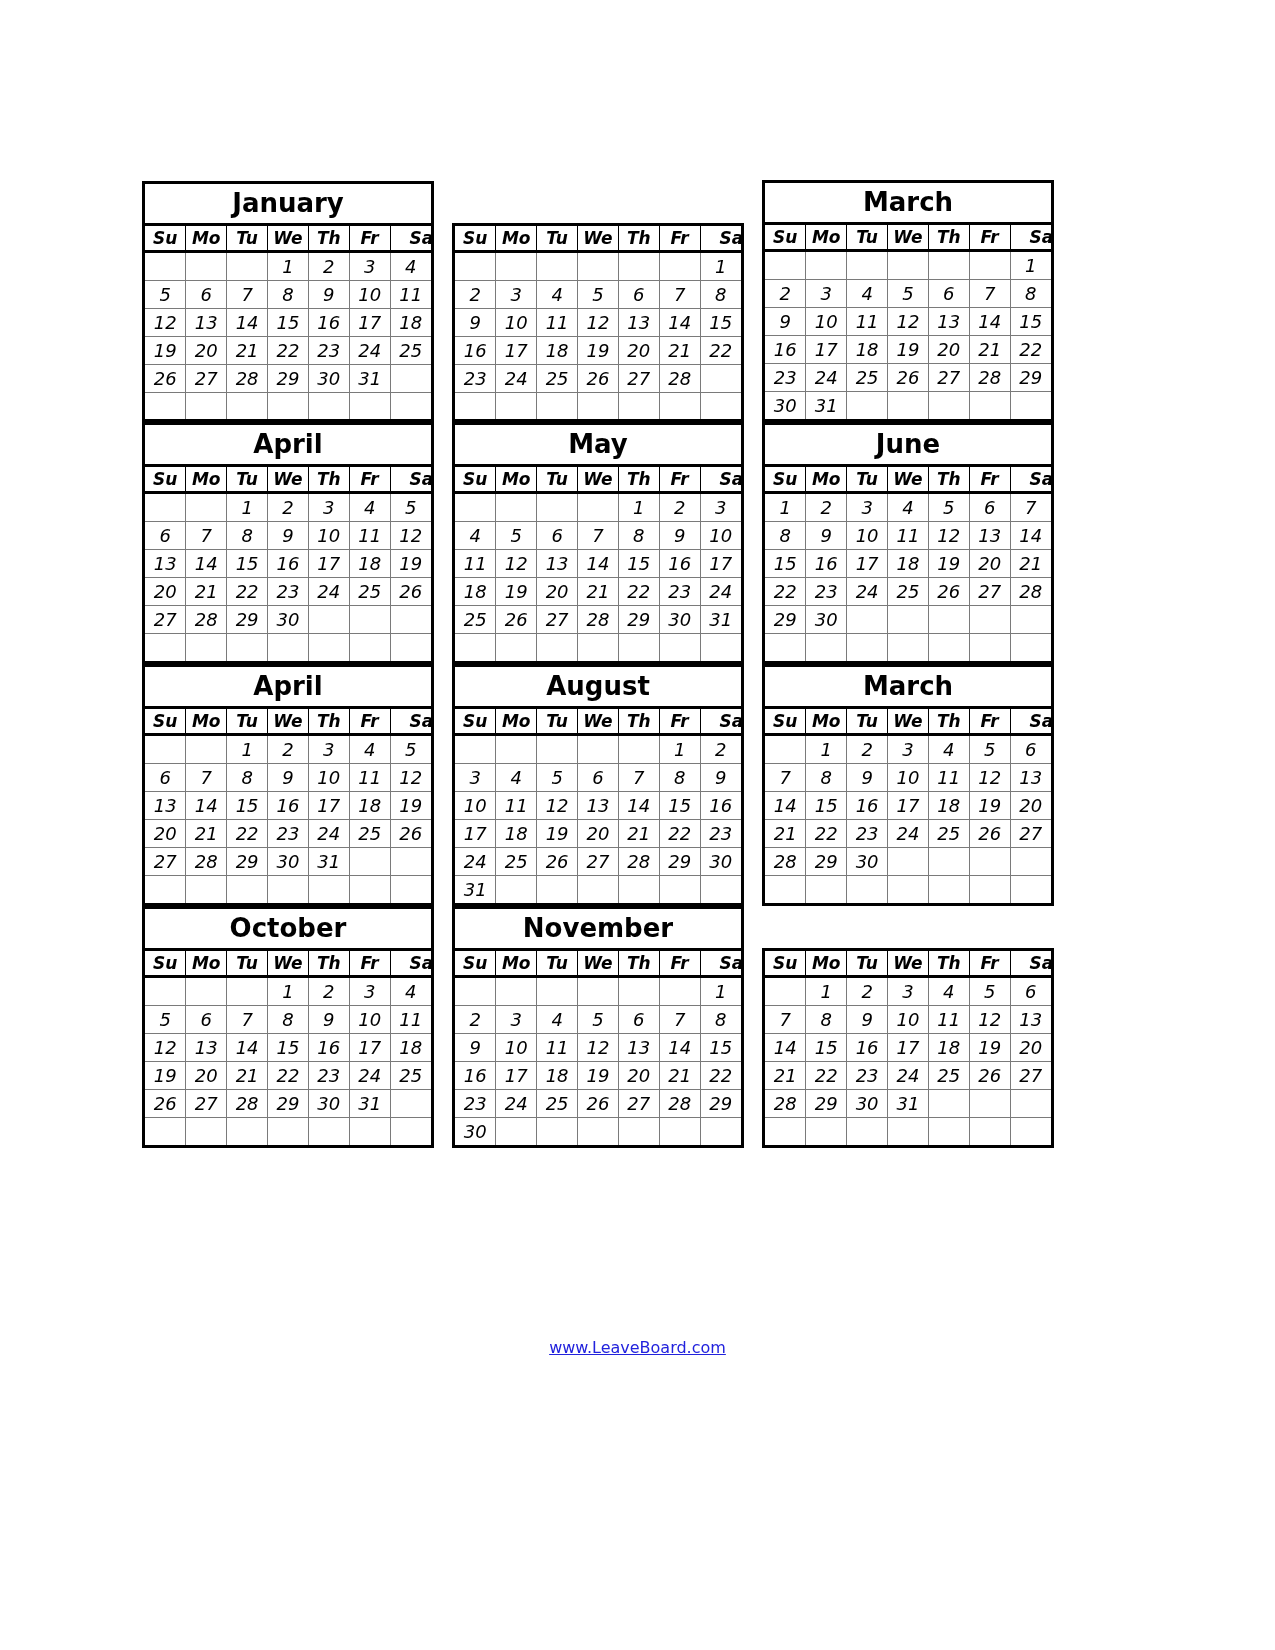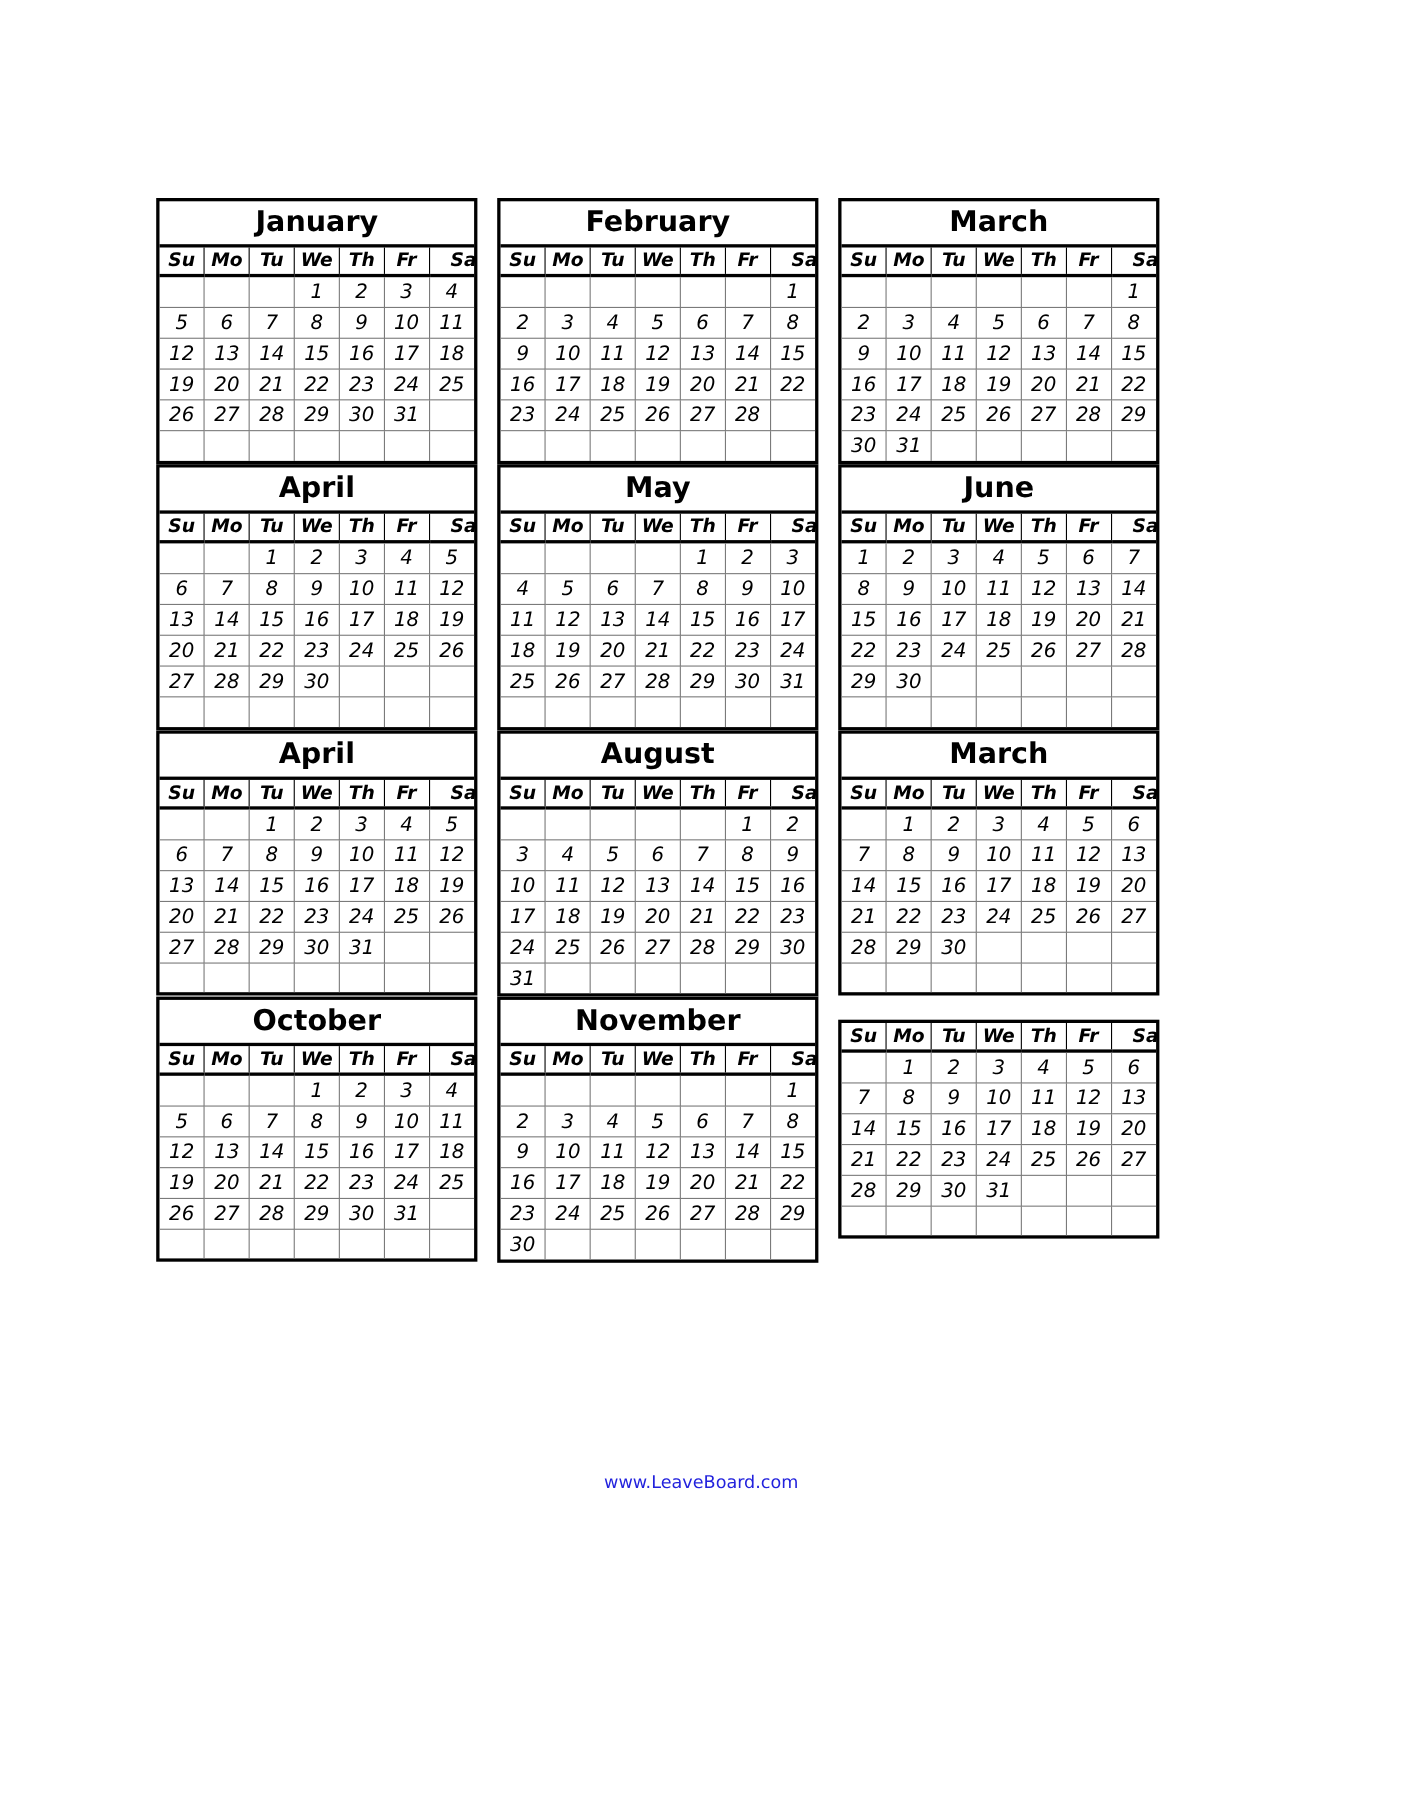--- a/index.html
+++ b/index.html
@@ -38,21 +38,21 @@
   .calendar-grid {
     position: absolute;
     left: 142px;
     top: 180px;
     width: 912px;
   }
 
   .cal-row {
     display: flex;
     gap: 0;
-    align-items: center;
+    align-items: flex-end;
   }
 
   .cal-row + .cal-row {
   }
 
   .month-slot {
     width: 304px;
     display: flex;
     justify-content: flex-start;
   }
@@ -108,20 +108,21 @@
   table.month-table tr:last-child td { border-bottom: none; }
 
   .footer-link {
     position: absolute;
     top: 1338px;
     left: 0;
     width: 1275px;
     text-align: center;
     font-size: 16px;
     color: #2222dd;
+    text-decoration: underline;
     font-family: "DejaVu Sans", "Liberation Sans", sans-serif;
   }
 </style>
 </head>
 <body>
 
 <div class="page">
 
 
   <div class="calendar-grid">
@@ -195,21 +196,20 @@
                   <td></td>
                   <td></td>
                   <td></td>
                 </tr>
               </tbody>
             </table>
           </div>
         </div>
         <div class="month-slot mid">
           <div class="month">
-            <div class="month-name">February</div>
             <table class="month-table">
               <thead>
                 <tr>
                   <th>Su</th>
                   <th>Mo</th>
                   <th>Tu</th>
                   <th>We</th>
                   <th>Th</th>
                   <th>Fr</th>
                   <th>Sa</th>

